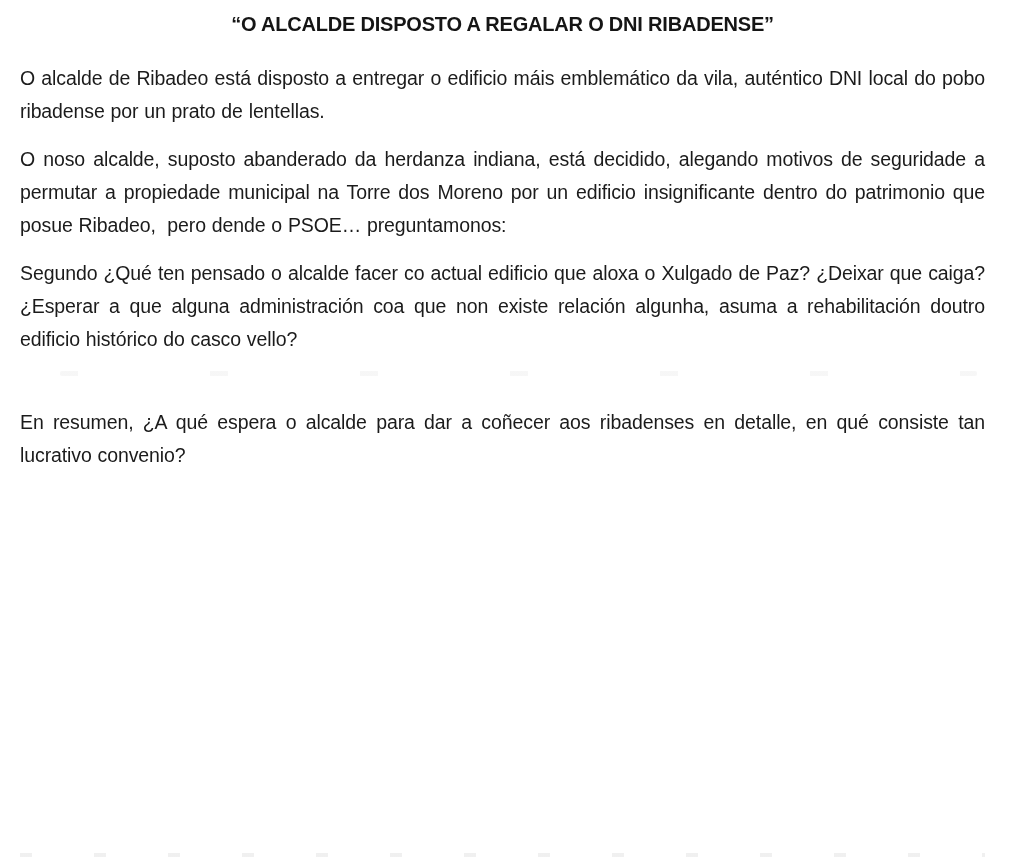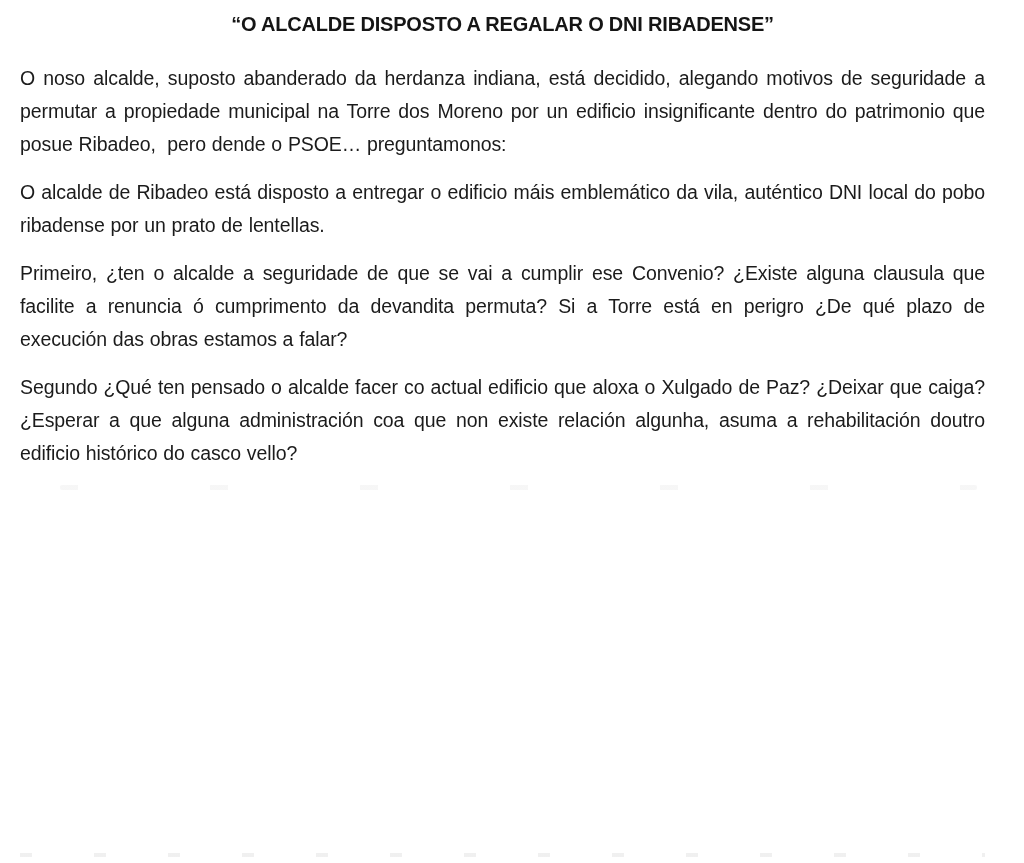--- a/index.html
+++ b/index.html
@@ -65,28 +65,28 @@
     );
   }
 </style>
 </head>
 <body>
 
 <div class="page">
 
   <h1 class="doc-title">“O ALCALDE DISPOSTO A REGALAR O DNI RIBADENSE”</h1>
 
+  <p class="body-par">O alcalde de Ribadeo está disposto a entregar o edificio máis emblemático da vila, auténtico DNI local do pobo ribadense por un prato de lentellas.</p>
+
   <p class="body-par">O noso alcalde, suposto abanderado da herdanza indiana, está decidido, alegando motivos de seguridade a permutar a propiedade municipal na Torre dos Moreno por un edificio insignificante dentro do patrimonio que posue Ribadeo,&nbsp; pero dende o PSOE… preguntamonos:</p>
 
-  <p class="body-par">O alcalde de Ribadeo está disposto a entregar o edificio máis emblemático da vila, auténtico DNI local do pobo ribadense por un prato de lentellas.</p>
-
-  <p class="body-par">Primeiro, ¿ten o alcalde a seguridade de que se vai a cumplir ese Convenio? ¿Existe alguna clausula que facilite a renuncia ó cumprimento da devandita permuta? Si a Torre está en perigro ¿De qué plazo de execución das obras estamos a falar?</p>
 
   <p class="body-par">Segundo ¿Qué ten pensado o alcalde facer co actual edificio que aloxa o Xulgado de Paz? ¿Deixar que caiga? ¿Esperar a que alguna administración coa que non existe relación algunha, asuma a rehabilitación doutro edificio histórico do casco vello?</p>
 
 
   <div class="faded-line-artifact"></div>
 
+  <p class="body-par">En resumen, ¿A qué espera o alcalde para dar a coñecer aos ribadenses en detalle, en qué consiste tan lucrativo convenio?</p>
 
 
   <div class="cutoff-line-artifact"></div>
 
 </div>
 
 </body></html>

